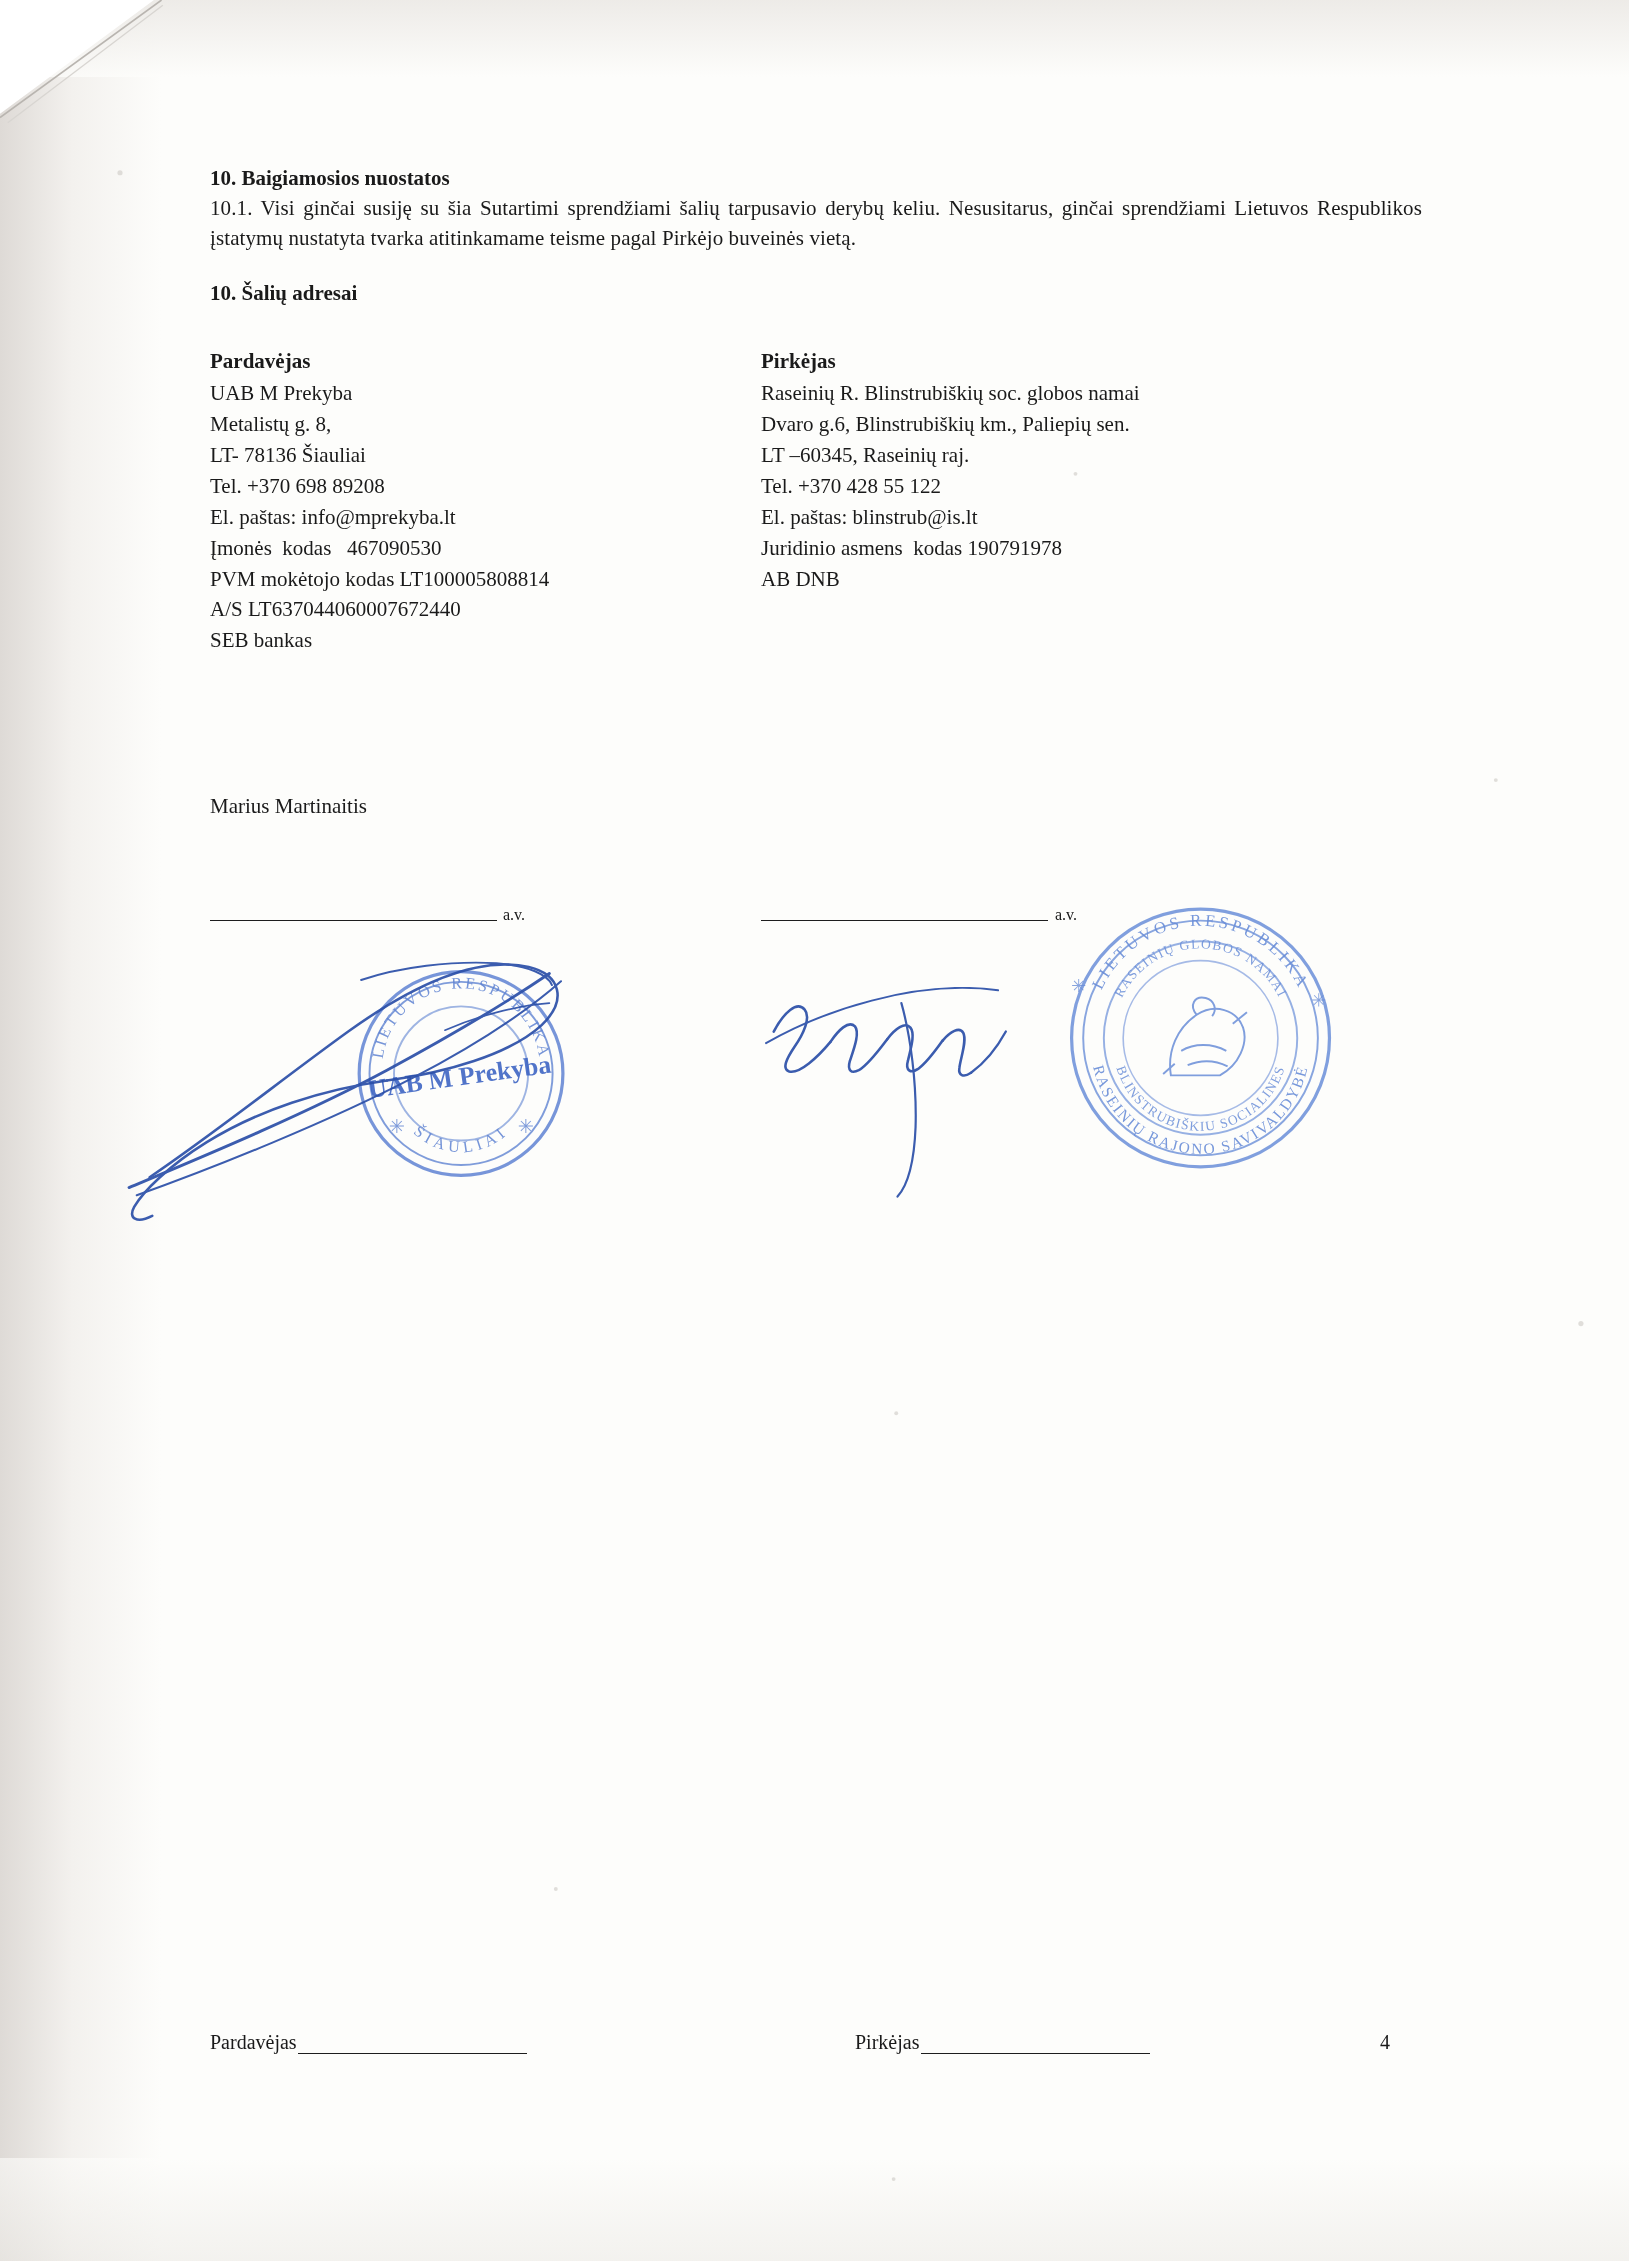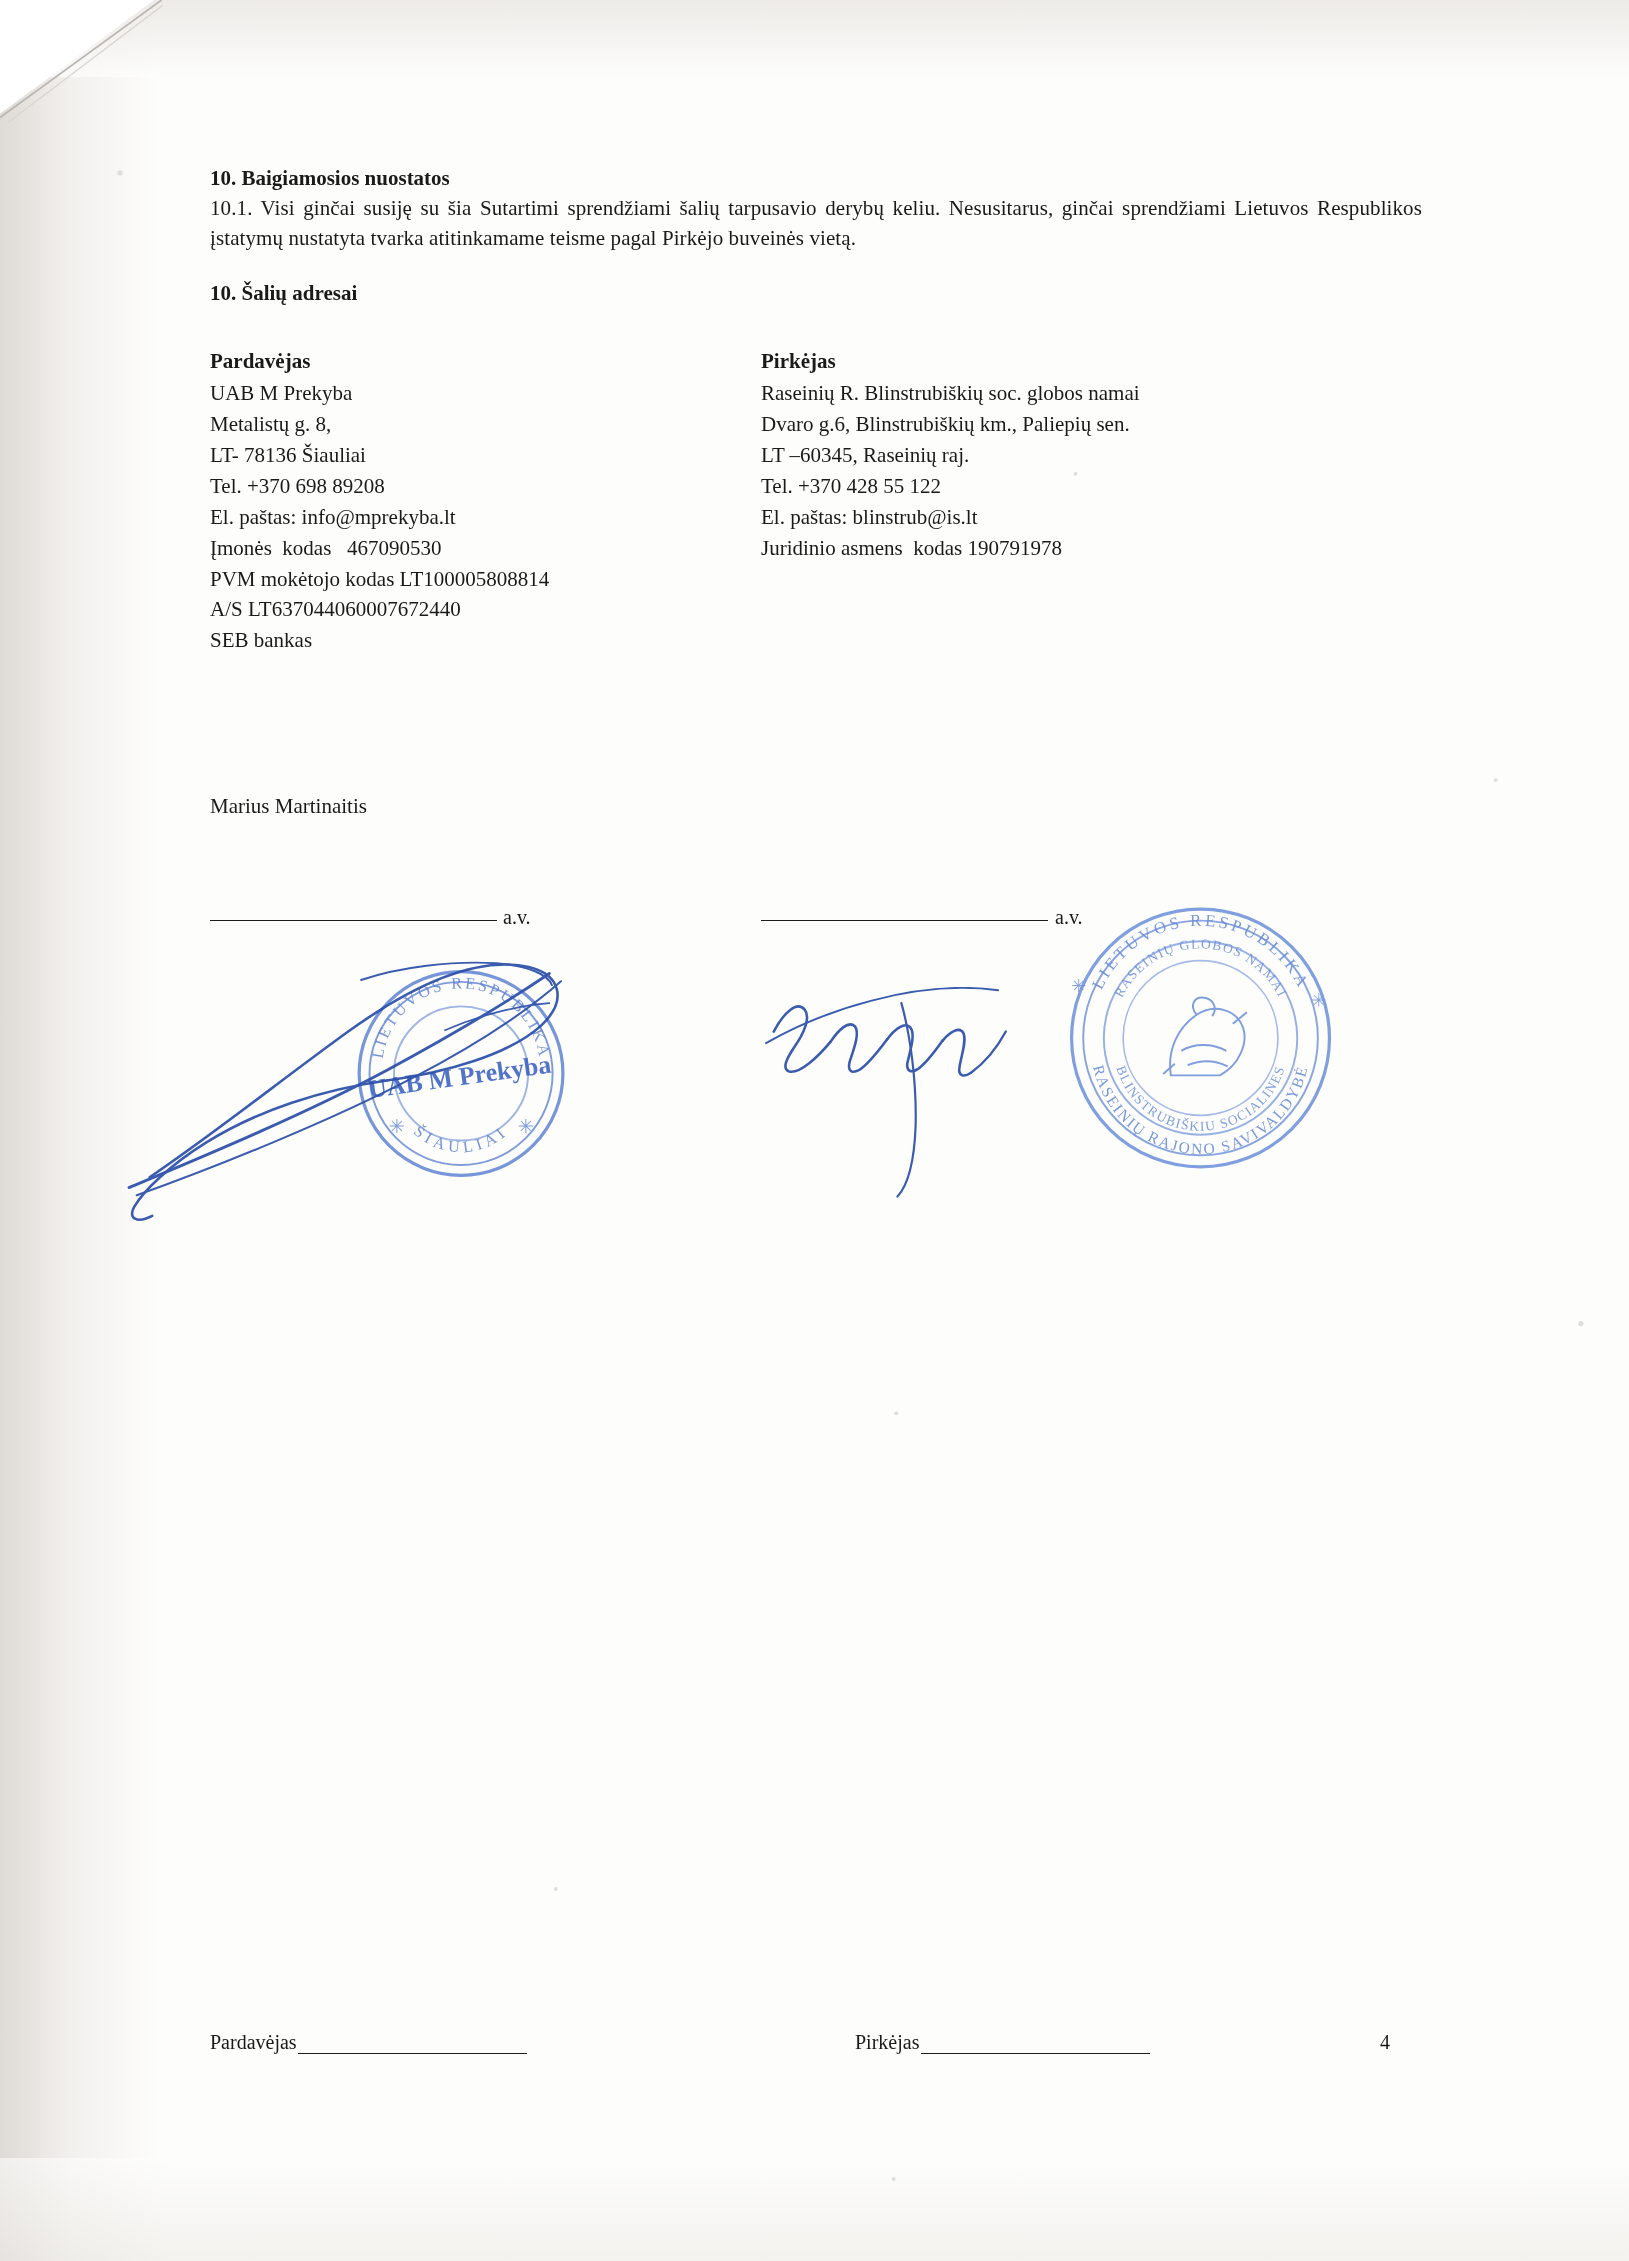--- a/index.html
+++ b/index.html
@@ -128,21 +128,21 @@
   .sig-rule {
     position: absolute;
     height: 0;
     border-bottom: 1.3px solid #1d1d1d;
   }
   .sig-rule.seller { left: 0;   top: 129px; width: 287px; }
   .sig-rule.buyer  { left: 551px; top: 129px; width: 287px; }
 
   .av {
     position: absolute;
-    font-size: 20px;
+    font-size: 16px;
     top: 115px;
   }
   .av.seller { left: 293px; }
   .av.buyer  { left: 845px; }
 
   
   .footer {
     position: absolute;
     left: 210px;
     top: 2031px;
@@ -217,20 +217,21 @@
     </div>
 
     <div class="party buyer">
       <div class="party-title">Pirkėjas</div>
       <div class="line">Raseinių R. Blinstrubiškių soc. globos namai</div>
       <div class="line">Dvaro g.6, Blinstrubiškių km., Paliepių sen.</div>
       <div class="line">LT –60345, Raseinių raj.</div>
       <div class="line">Tel. +370 428 55 122</div>
       <div class="line">El. paštas: blinstrub@is.lt</div>
       <div class="line">Juridinio asmens  kodas 190791978</div>
+      <div class="line">AB DNB</div>
     </div>
   </div>
 
   <div class="signatures">
 
     <div class="sig seller">
       <div class="name">Marius Martinaitis</div>
     </div>
 
 

